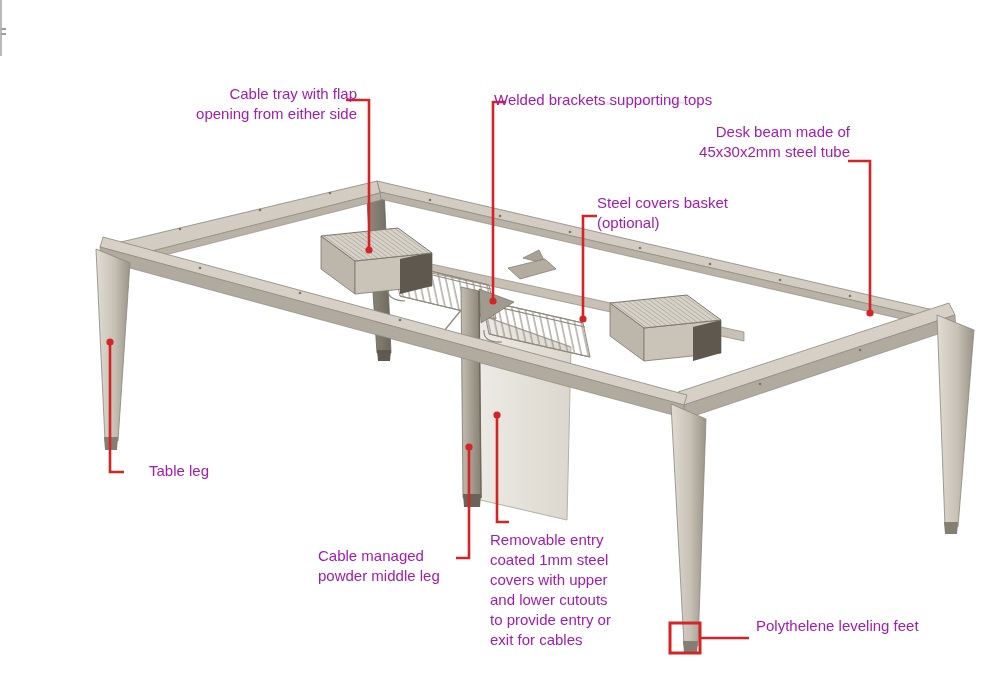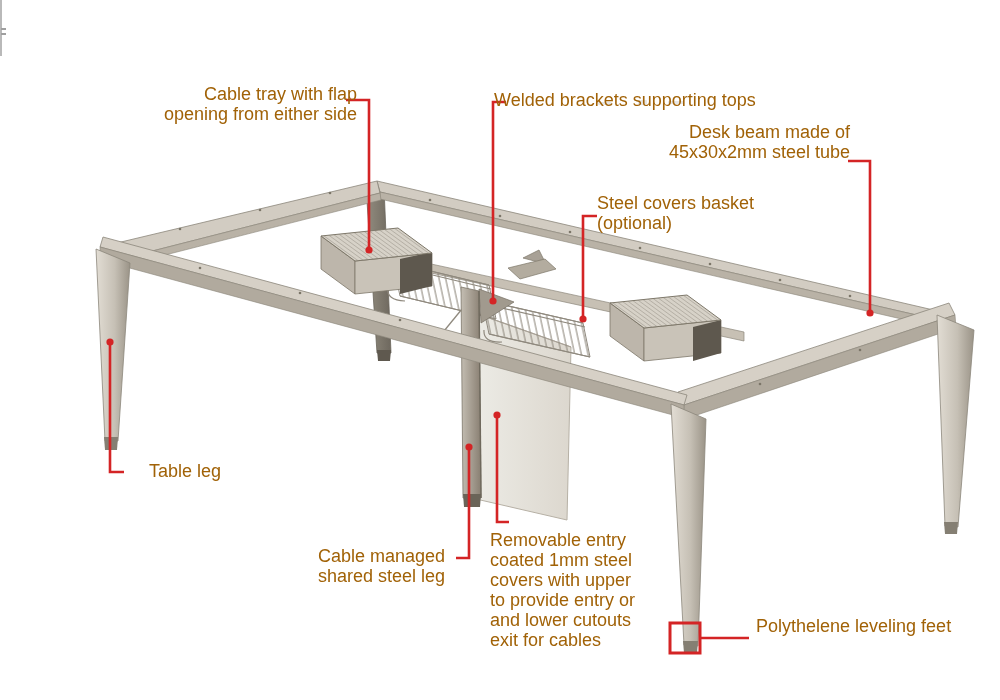--- a/index.html
+++ b/index.html
@@ -1,20 +1,20 @@
 <!DOCTYPE html>
 <html><head>
 <meta charset="utf-8">
 <style>
   html,body{margin:0;padding:0;background:#ffffff;}
   body{width:1000px;height:700px;position:relative;overflow:hidden;
        font-family:"Liberation Sans","DejaVu Sans",sans-serif;}
   #stage{position:absolute;left:0;top:0;width:1000px;height:700px;}
   svg{position:absolute;left:0;top:0;}
-  .lbl{position:absolute;color:#a16207;font-size:18px;line-height:20px;white-space:nowrap;}
+  .lbl{position:absolute;color:#a21caf;font-size:15px;line-height:20px;white-space:nowrap;}
   .lbl div{white-space:nowrap;}
   .edge-artifact{position:absolute;left:0;top:0;width:2px;height:56px;background:#b9b9b9;}
   .edge-tick{position:absolute;left:1px;background:#9f9f9f;height:2px;width:5px;}
   .remnant{position:absolute;background:#c9c9c9;opacity:.45;border-radius:1px;}
 </style>
 </head>
 <body>
 
 <div id="stage">
 
@@ -199,29 +199,29 @@
     <div>Steel covers basket</div>
     <div>(optional)</div>
   </div>
 
   <div class="lbl" style="left:149px;top:461px">
     <div>Table leg</div>
   </div>
 
   <div class="lbl" style="left:318px;top:546px">
     <div>Cable managed</div>
-    <div>shared steel leg</div>
+    <div>powder middle leg</div>
   </div>
 
   <div class="lbl" style="left:490px;top:530px">
     <div>Removable entry</div>
     <div>coated 1mm steel</div>
     <div>covers with upper</div>
+    <div>and lower cutouts</div>
     <div>to provide entry or</div>
-    <div>and lower cutouts</div>
     <div>exit for cables</div>
   </div>
 
   <div class="lbl" style="left:756px;top:616px">
     <div>Polythelene leveling feet</div>
   </div>
 
 </div>
 
 </body></html>

